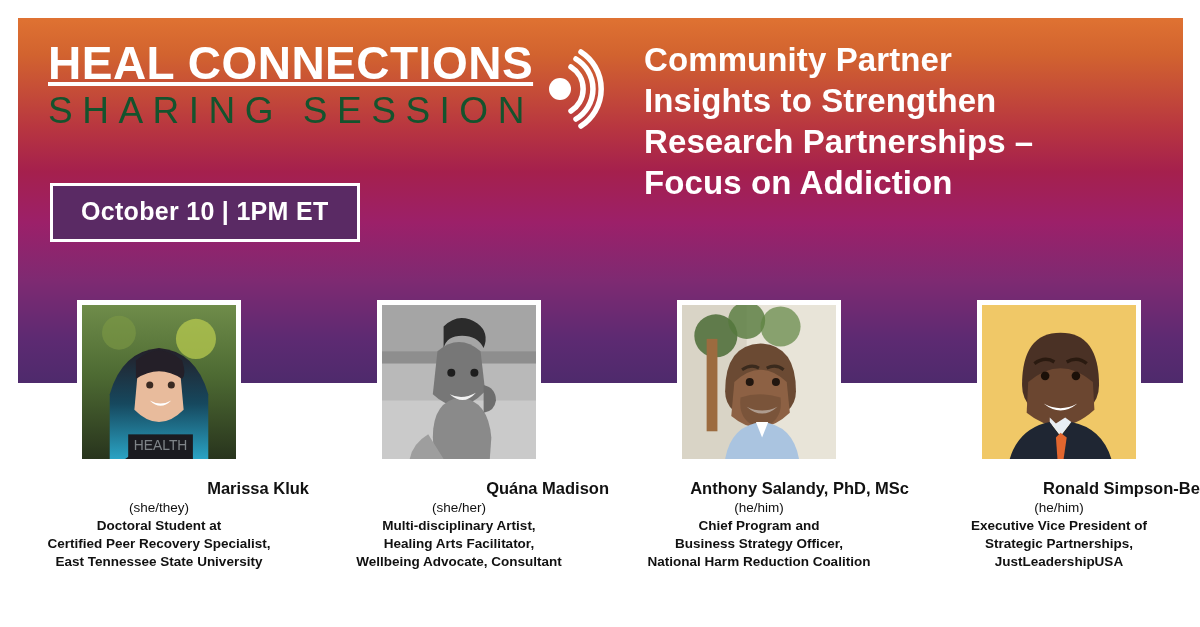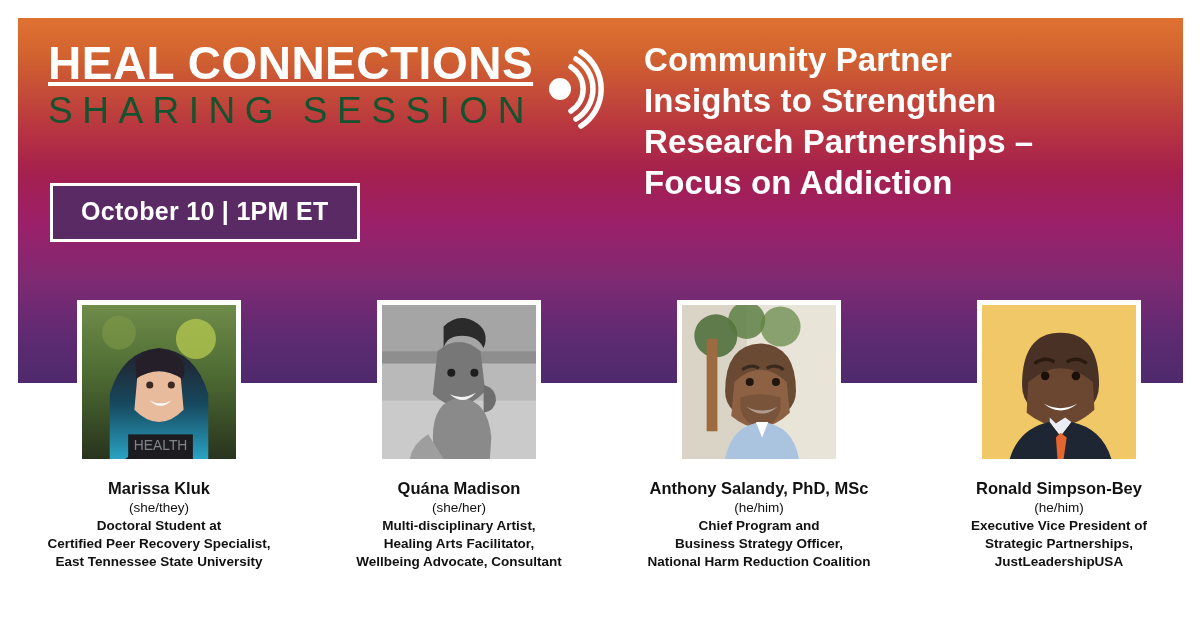--- a/index.html
+++ b/index.html
@@ -127,20 +127,21 @@
     margin-top:14px;
     text-align:center;
     width:300px;
   }
   .speaker-name{
     font-size:16.5px;
     font-weight:bold;
     color:#111111;
     line-height:1.25;
     white-space:nowrap;
+    text-align:right;
   }
   .speaker-pronouns{
     font-size:13.5px;
     color:#111111;
     line-height:1.35;
   }
   .speaker-role-line{
     font-size:13.5px;
     font-weight:bold;
     color:#111111;

